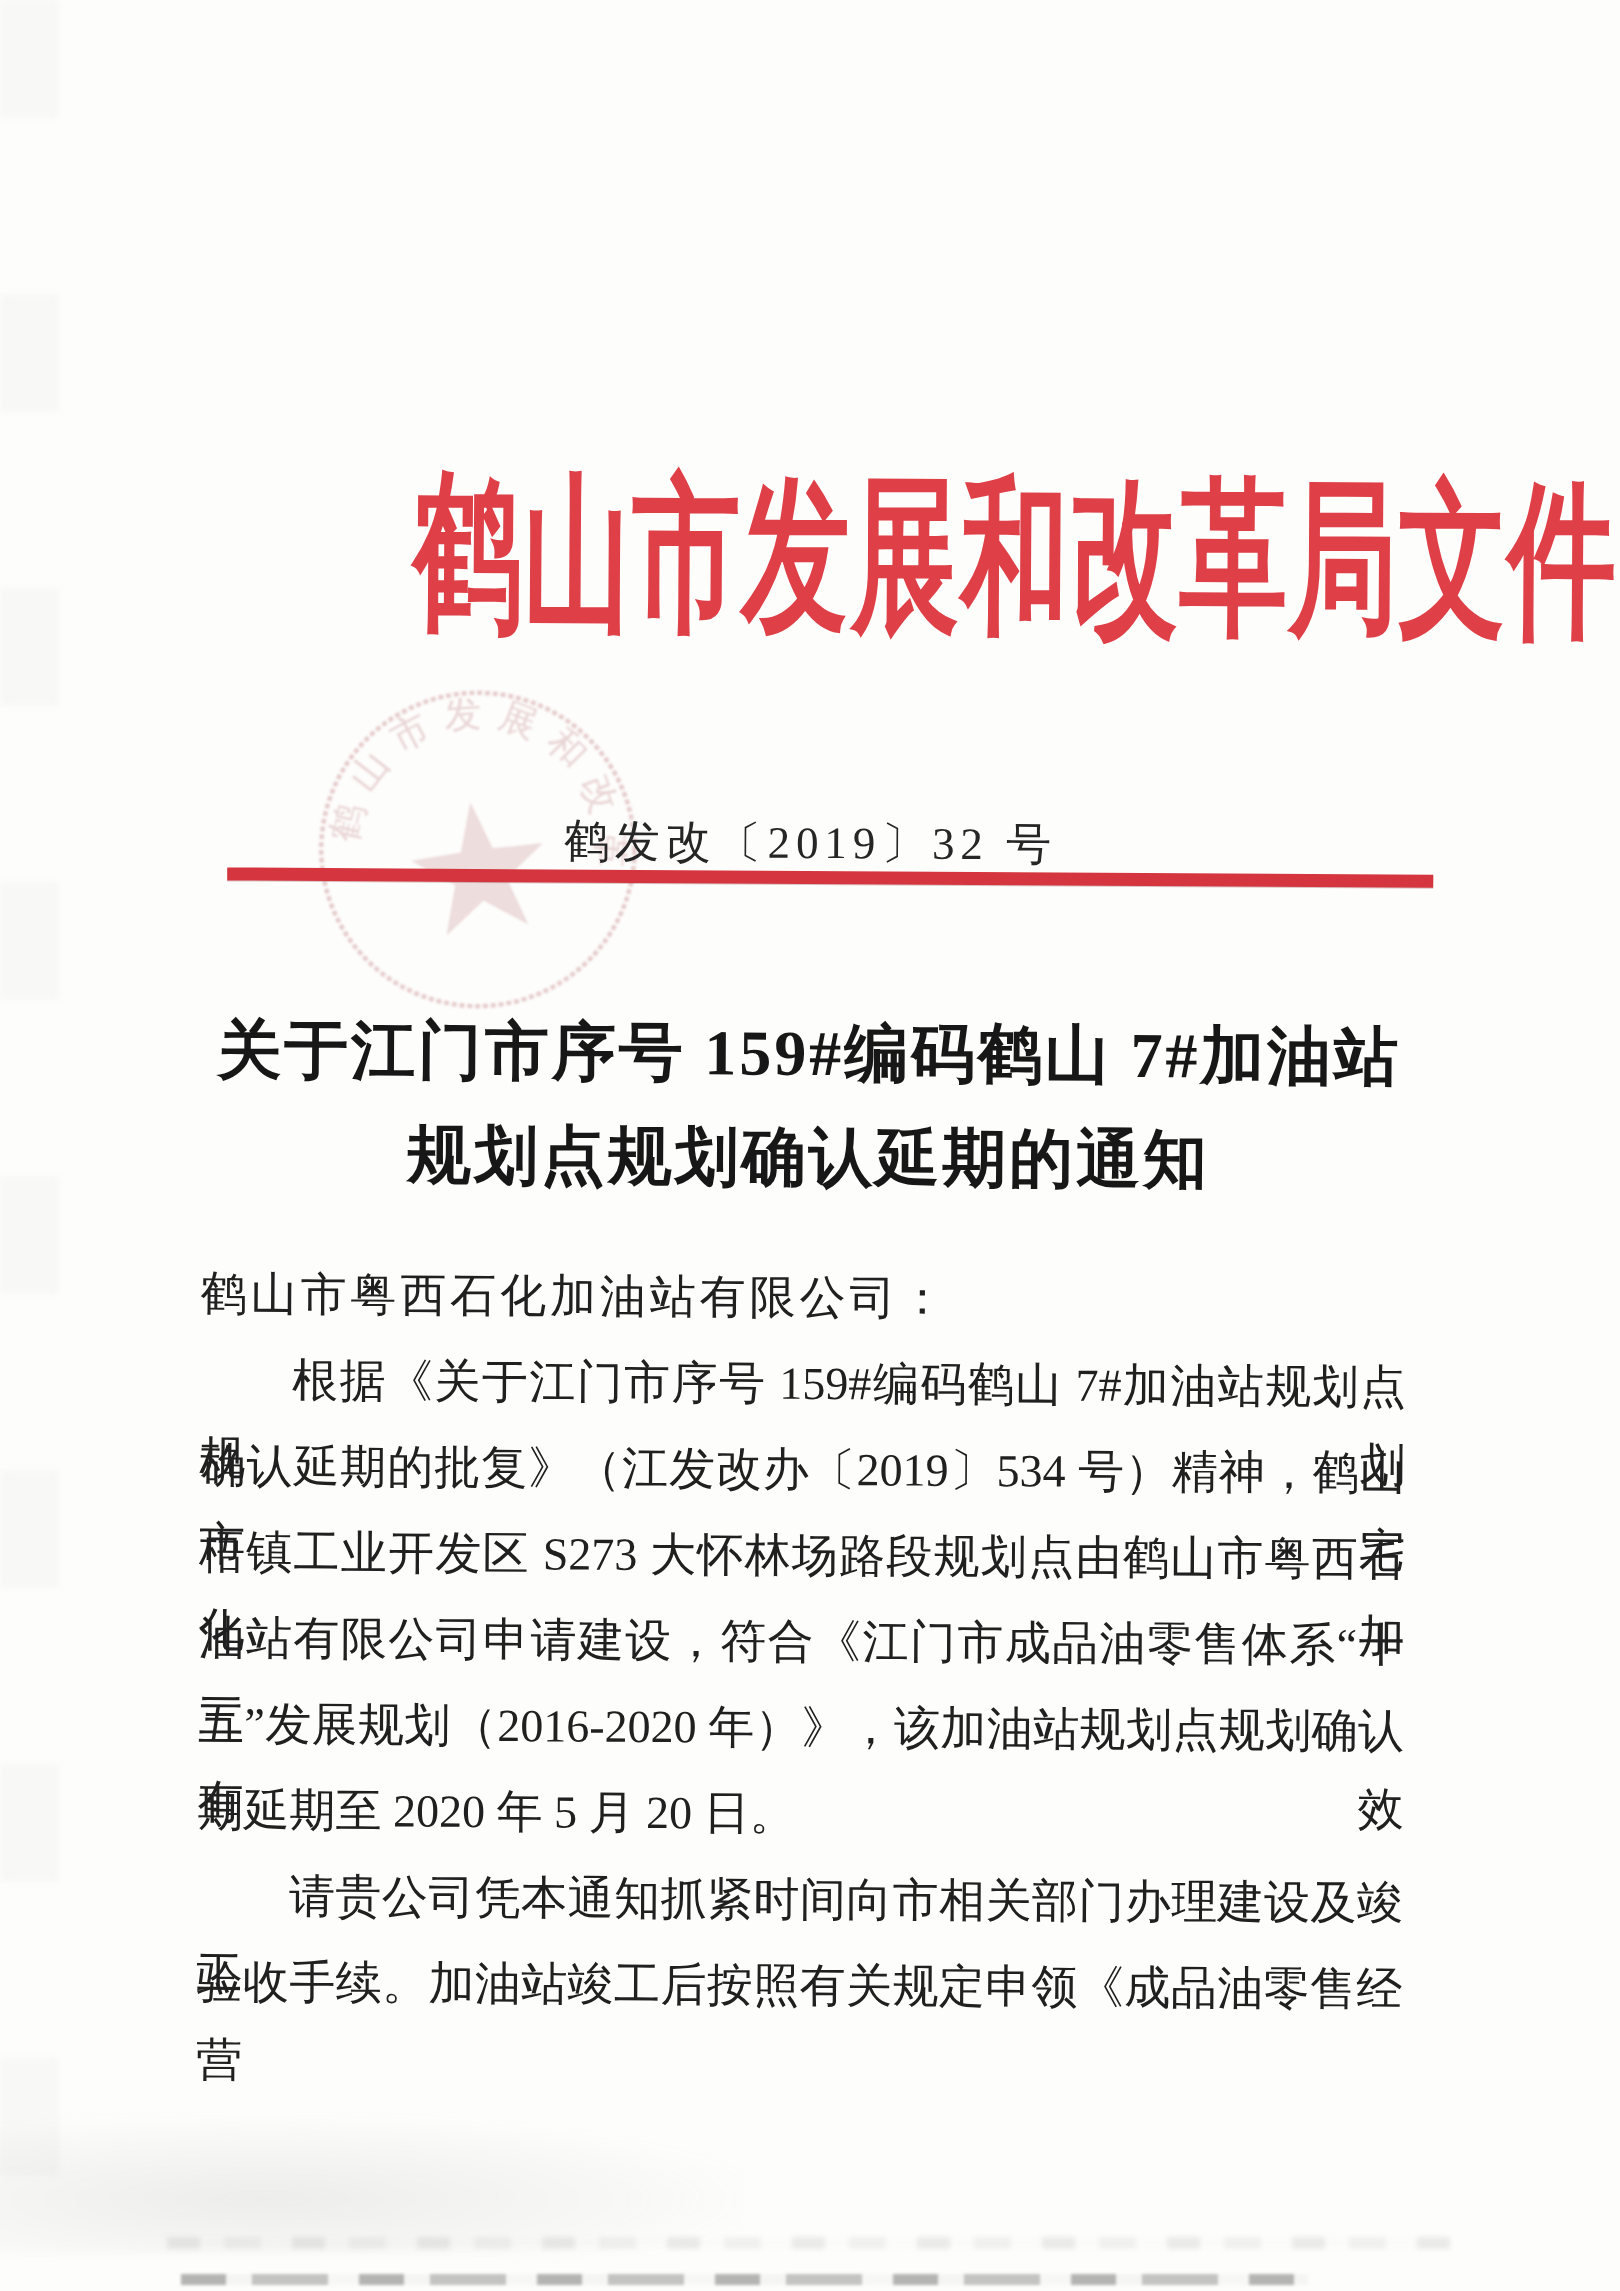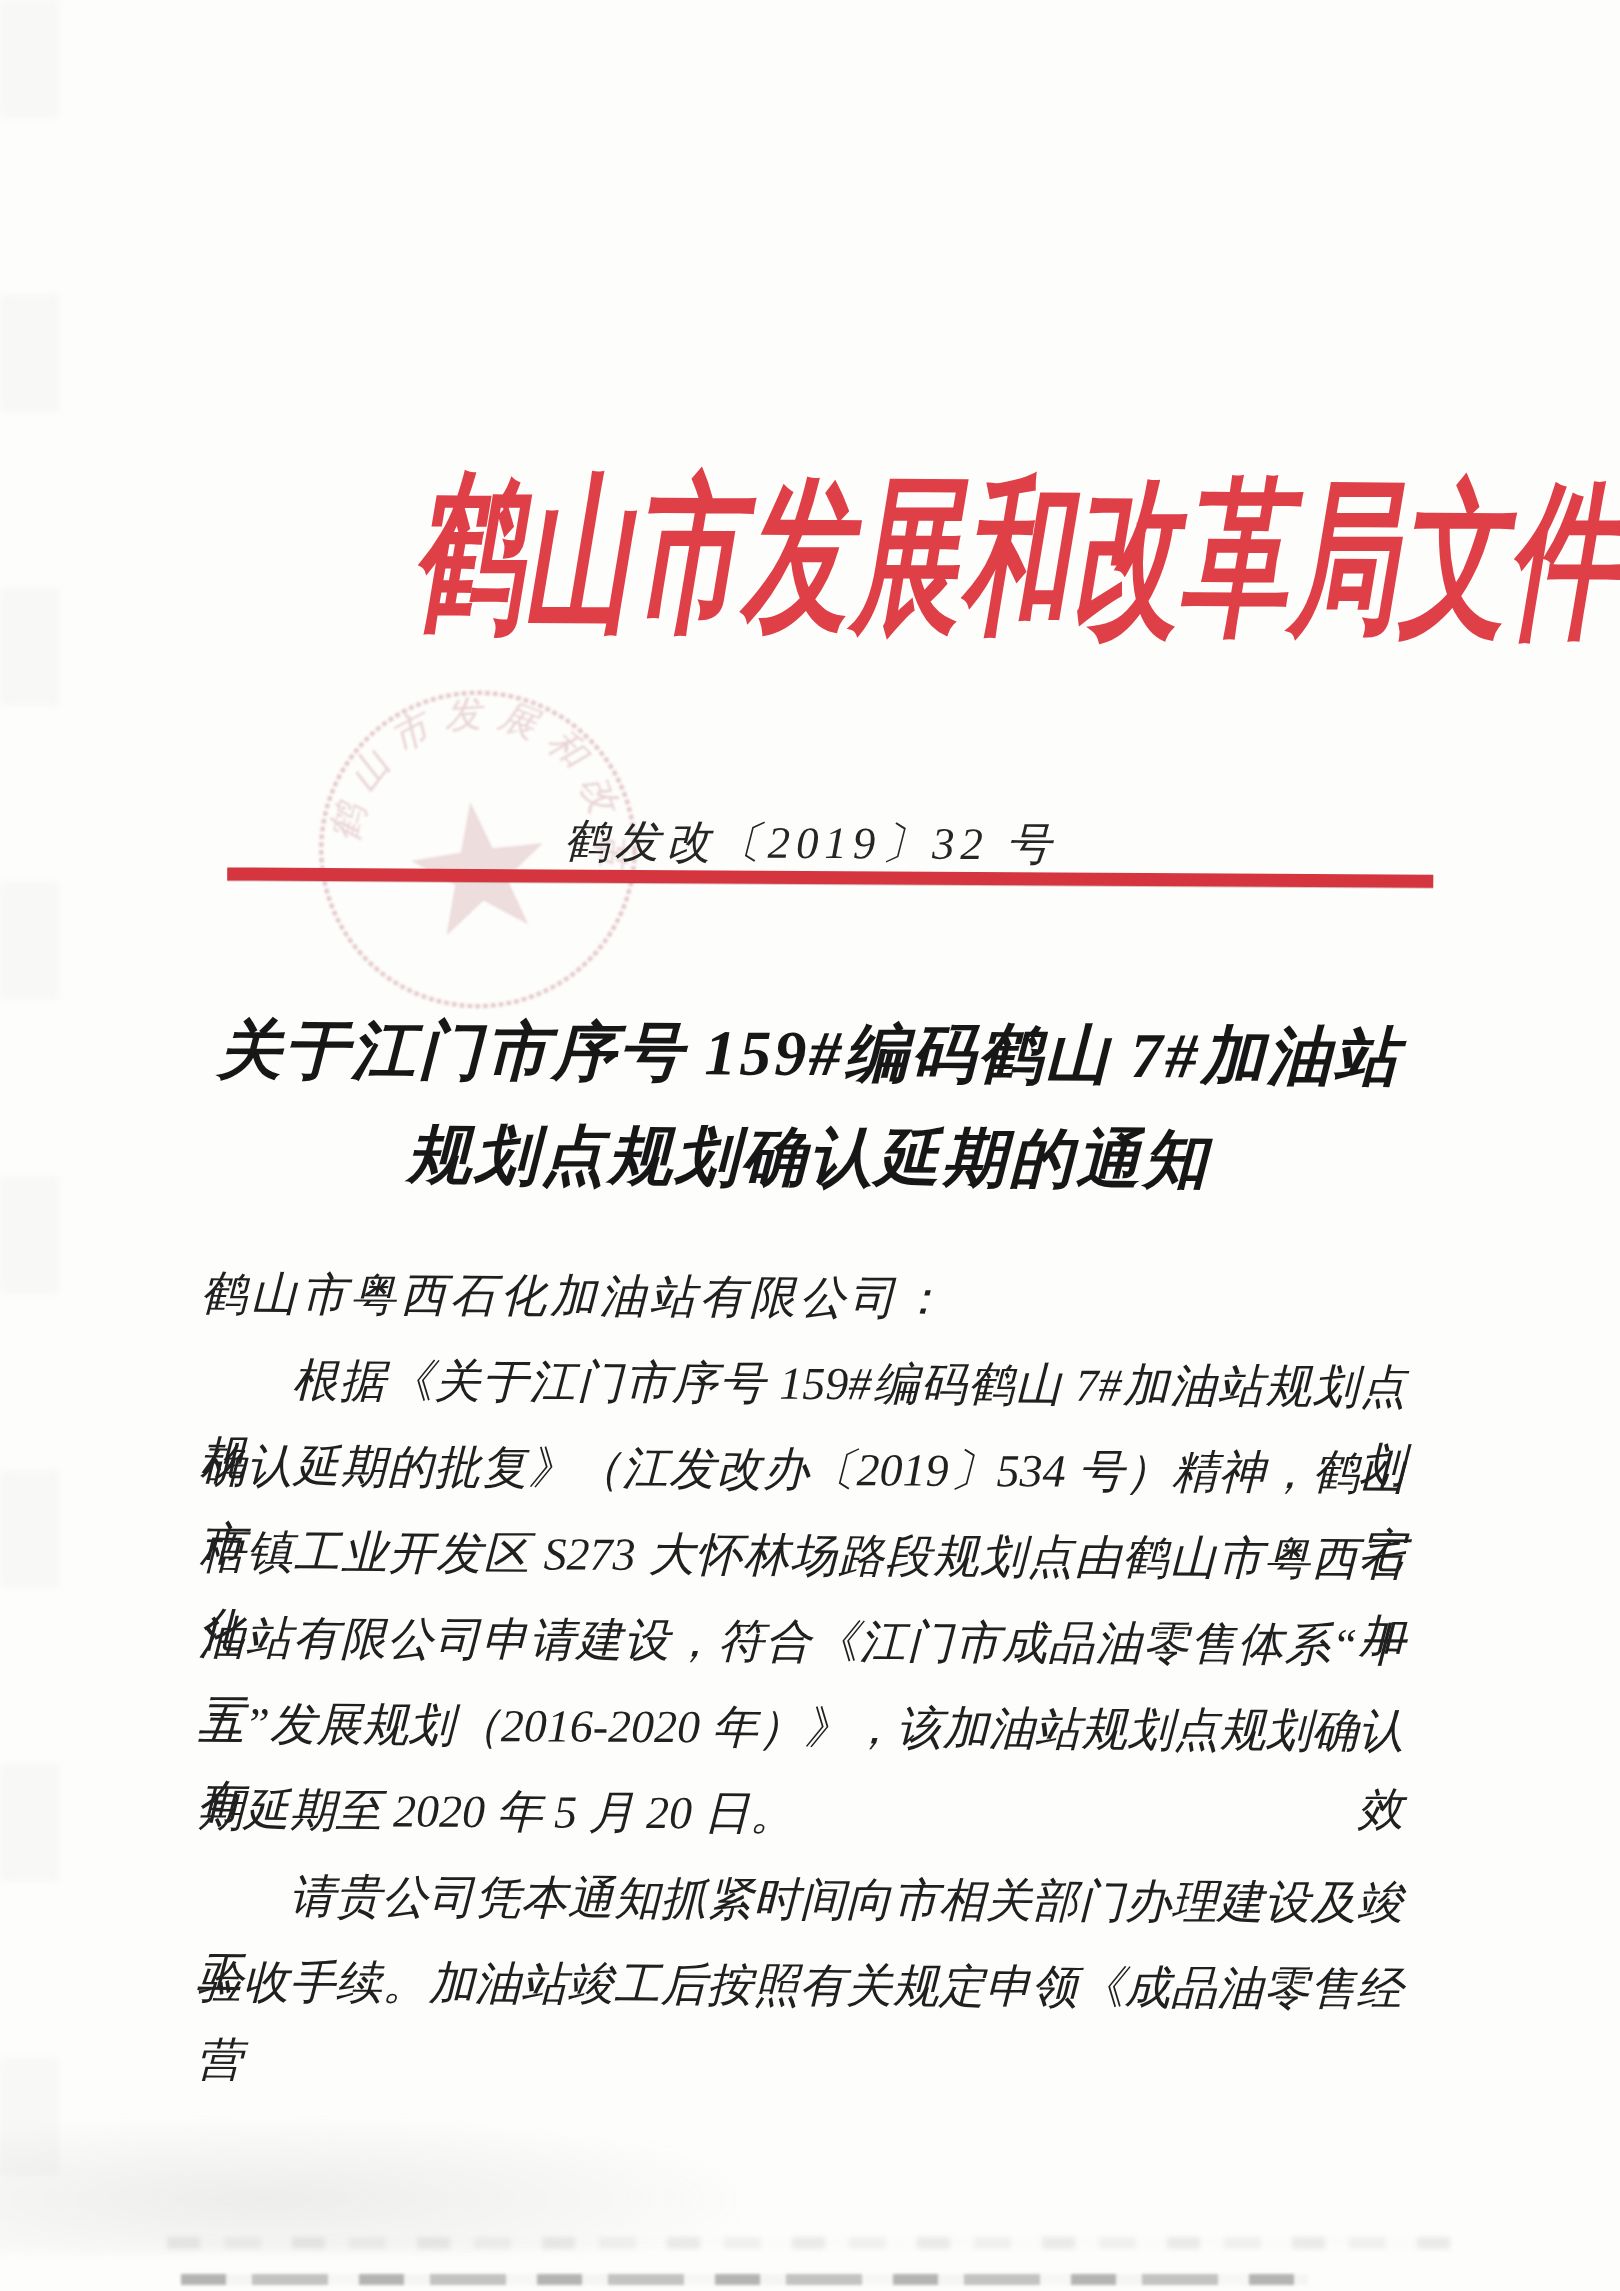--- a/index.html
+++ b/index.html
@@ -5,21 +5,20 @@
   html, body { margin: 0; padding: 0; background: #e9e9e9; }
   .page {
     position: relative;
     width: 1620px;
     height: 2292px;
     margin: 0 auto;
     background: #fdfdfc;
     overflow: hidden;
     font-family: "Liberation Serif", "DejaVu Serif", serif;
     color: #1e1e1e;
-    font-style: italic;
   }
   
   .scan-tilt {
     position: absolute;
     inset: 0;
     transform: rotate(0.35deg);
     transform-origin: 50% 40%;
   }
   
   .agency-title {

